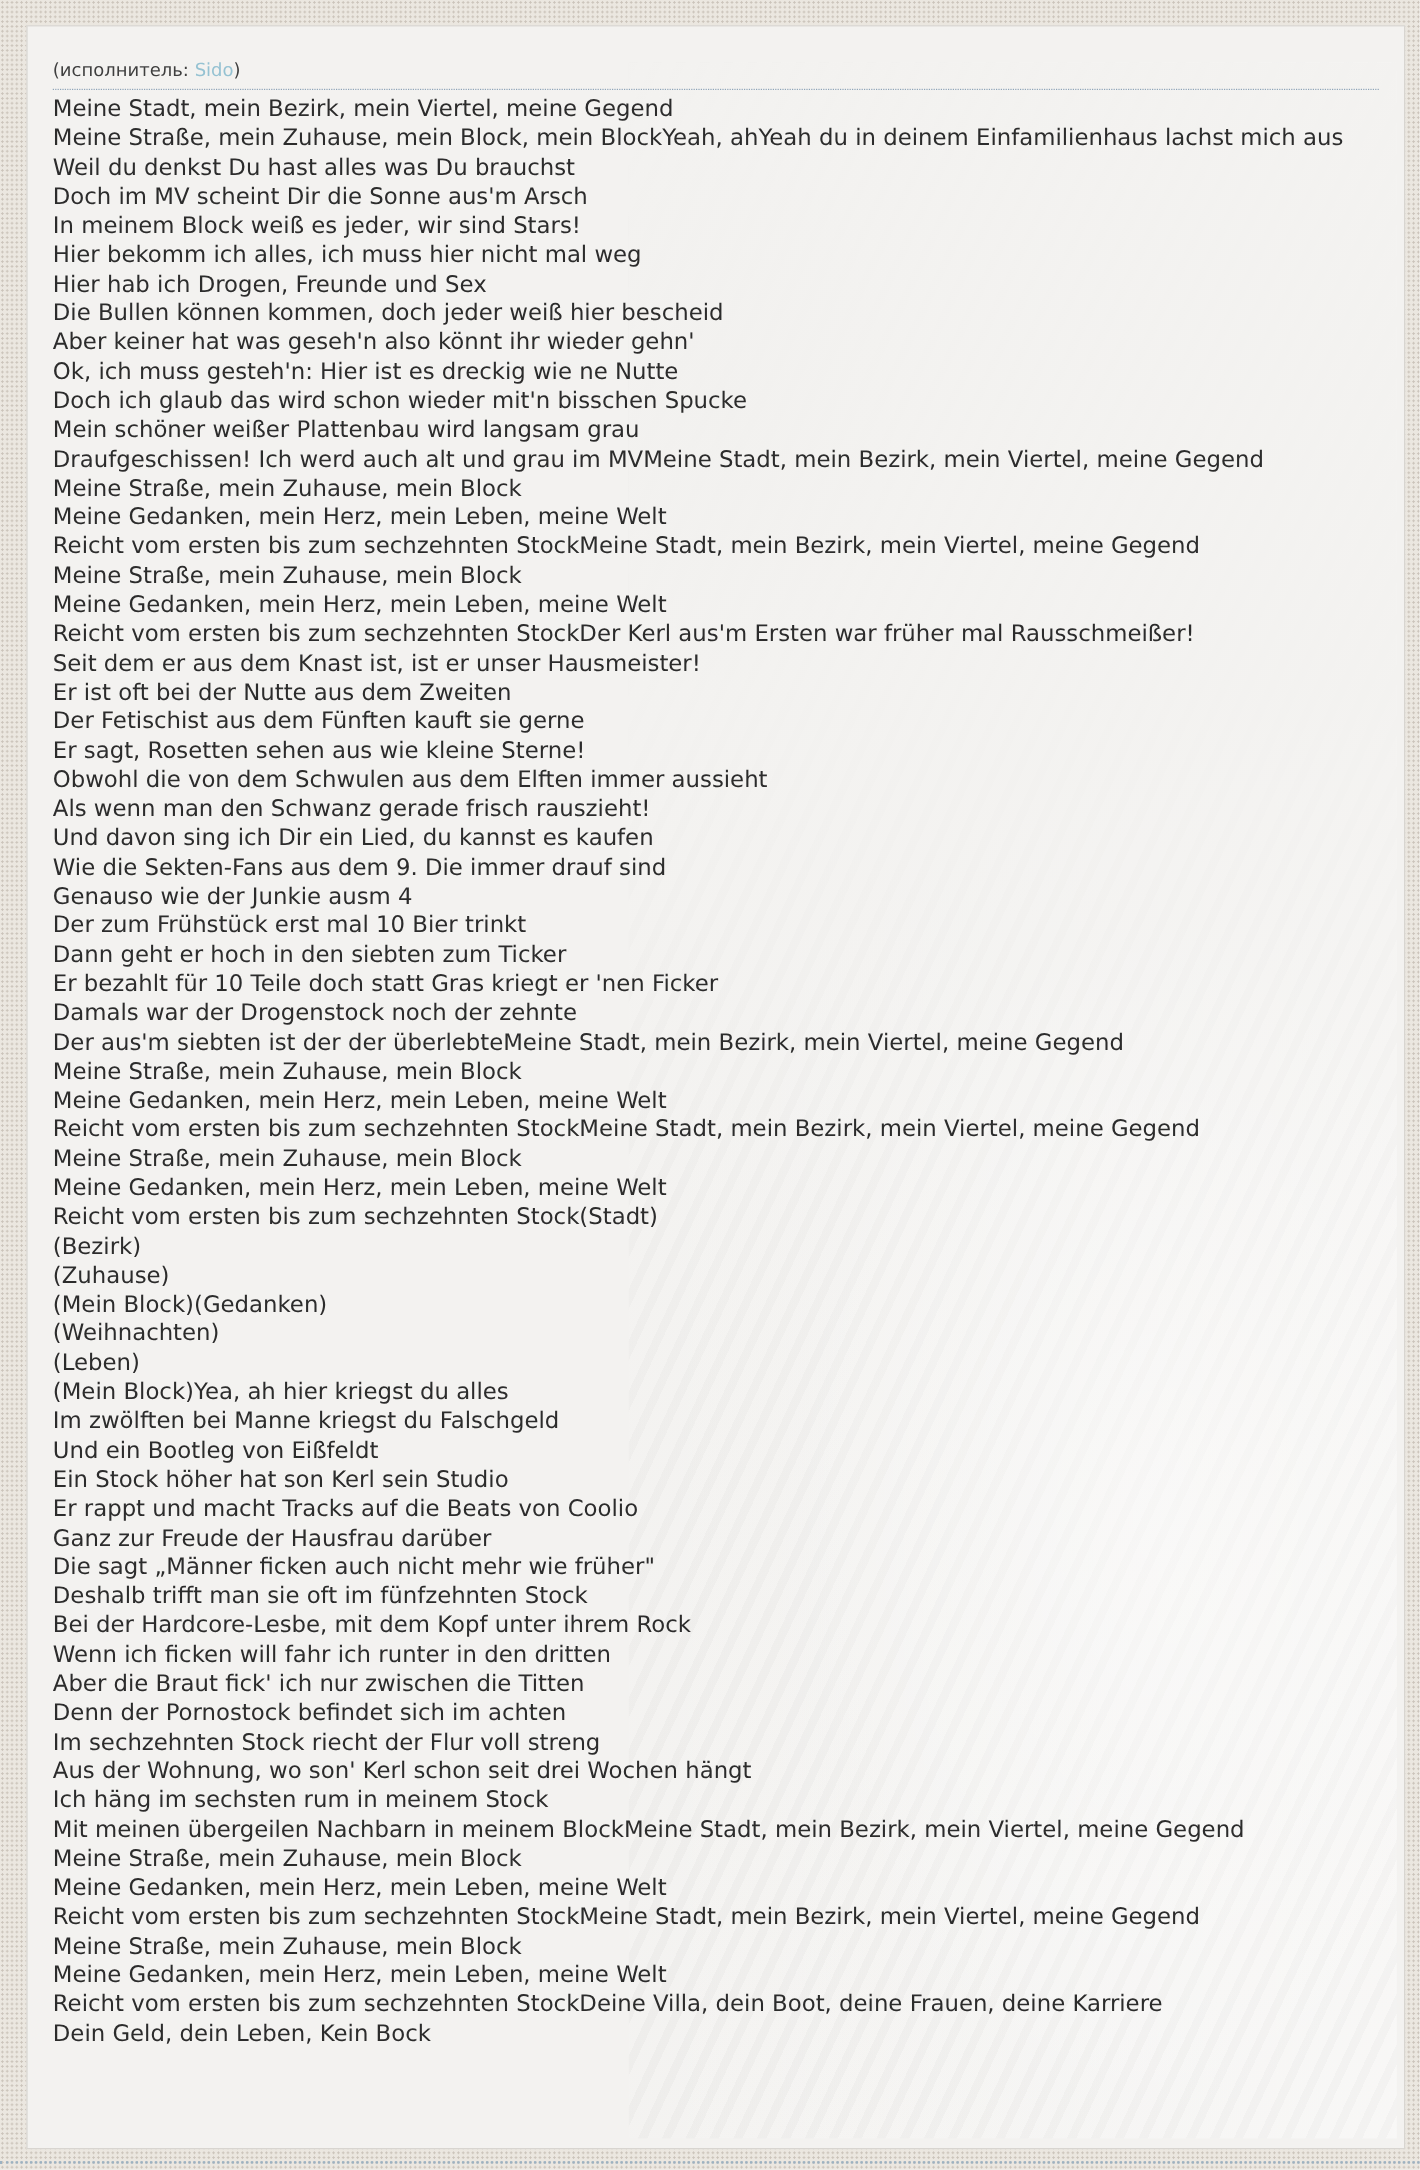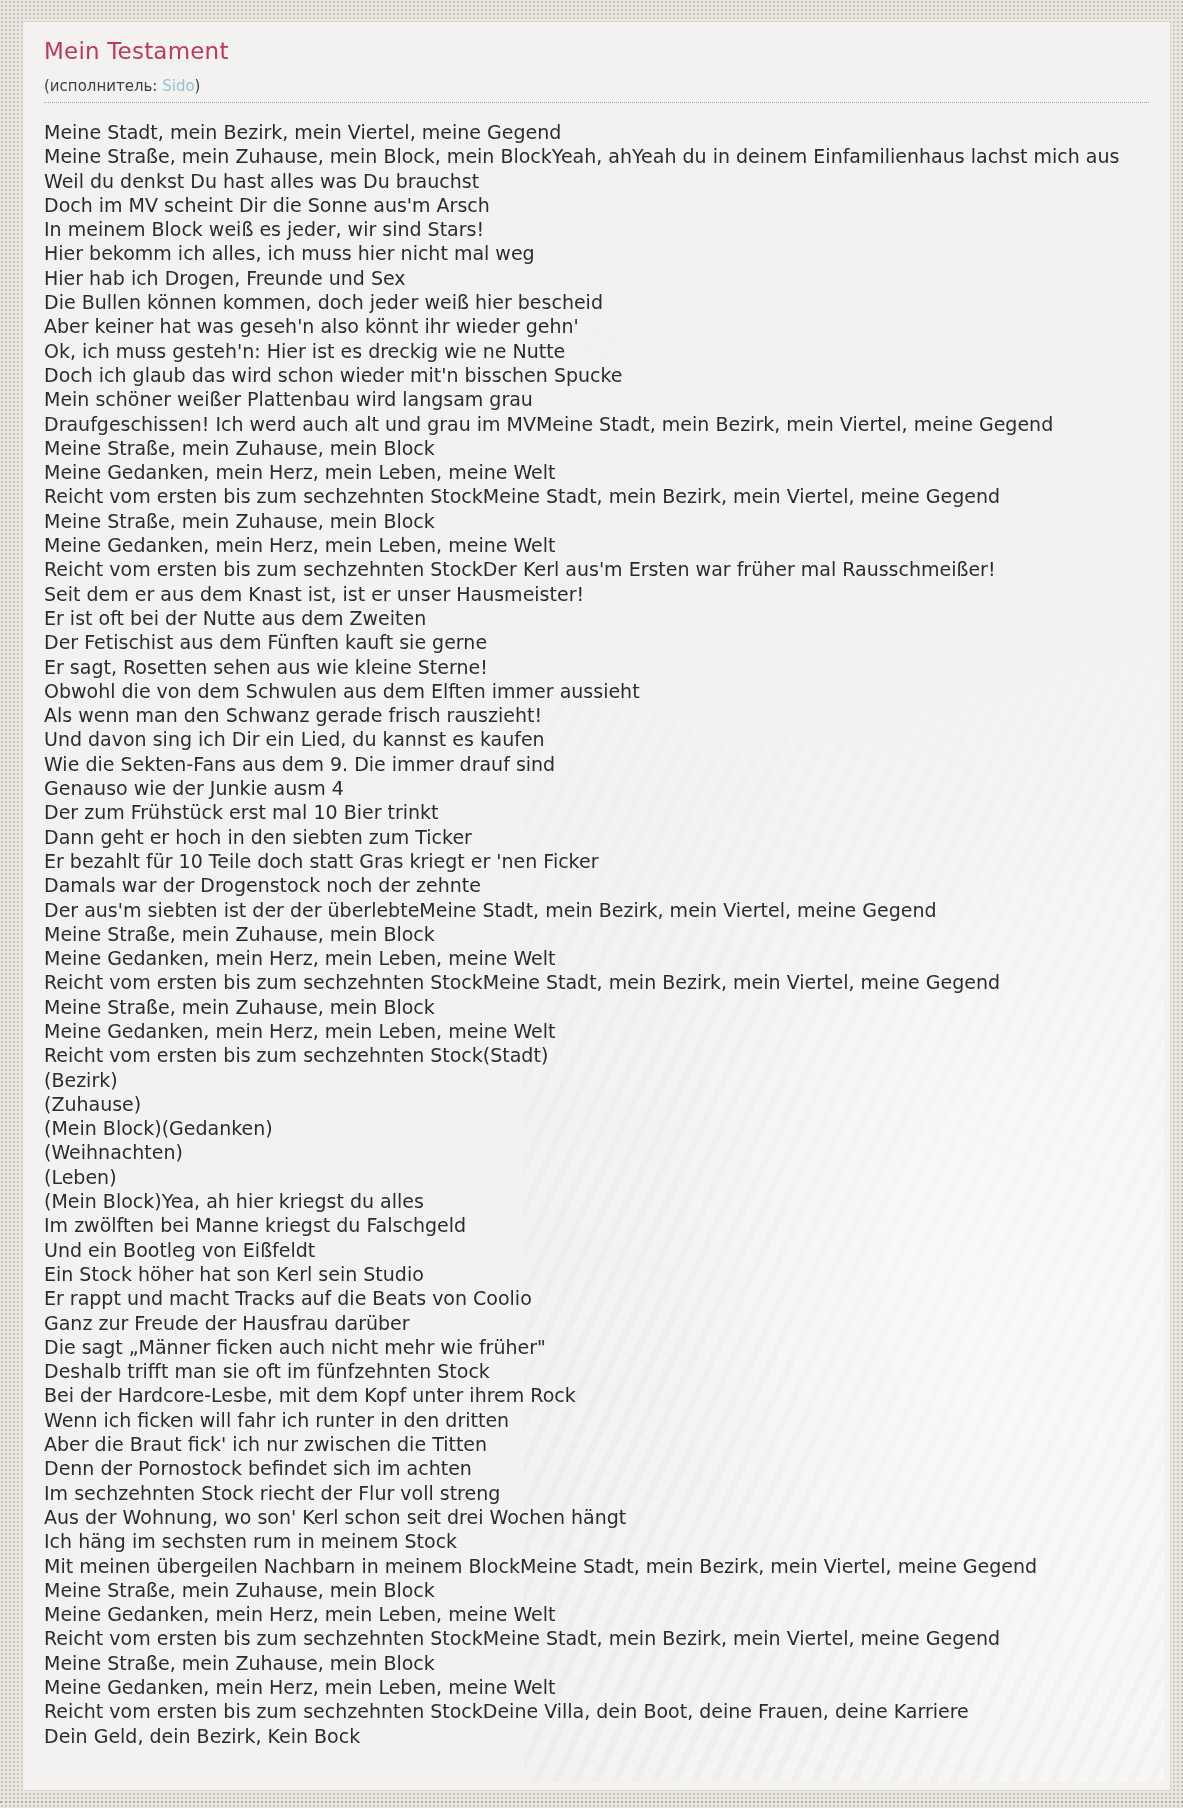--- a/index.html
+++ b/index.html
@@ -63,21 +63,21 @@
     color: #95c2d2;
     text-decoration: none;
     cursor: pointer;
   }
   .sep {
     margin: 6px 21px 0 21px;
     border-bottom: 1px dotted #8ea4b8;
     height: 0;
   }
   .lyrics {
-    margin-top: 17px;
+    margin-top: 4px;
     padding-left: 21px;
     font-size: 19px;
     line-height: 24.3px;
     color: #2c2c2c;
     white-space: nowrap;
   }
   .lyric-line { white-space: nowrap; }
   .footer-sep {
     position: absolute;
     left: 0;
@@ -87,21 +87,20 @@
   }
 </style>
 </head>
 <body>
 
 <div class="box">
   <div class="photo">
     <div class="stripes-fade"></div>
   </div>
   <div class="content">
-    <h1 class="title">Mein Testament</h1>
     <div class="artist"><span>(исполнитель: </span><a class="artist-link">Sido</a><span>)</span></div>
     <div class="sep"></div>
     <div class="lyrics">
         <div class="lyric-line">Meine Stadt, mein Bezirk, mein Viertel, meine Gegend</div>
         <div class="lyric-line">Meine Straße, mein Zuhause, mein Block, mein BlockYeah, ahYeah du in deinem Einfamilienhaus lachst mich aus</div>
         <div class="lyric-line">Weil du denkst Du hast alles was Du brauchst</div>
         <div class="lyric-line">Doch im MV scheint Dir die Sonne aus'm Arsch</div>
         <div class="lyric-line">In meinem Block weiß es jeder, wir sind Stars!</div>
         <div class="lyric-line">Hier bekomm ich alles, ich muss hier nicht mal weg</div>
         <div class="lyric-line">Hier hab ich Drogen, Freunde und Sex</div>
@@ -157,18 +156,18 @@
         <div class="lyric-line">Im sechzehnten Stock riecht der Flur voll streng</div>
         <div class="lyric-line">Aus der Wohnung, wo son' Kerl schon seit drei Wochen hängt</div>
         <div class="lyric-line">Ich häng im sechsten rum in meinem Stock</div>
         <div class="lyric-line">Mit meinen übergeilen Nachbarn in meinem BlockMeine Stadt, mein Bezirk, mein Viertel, meine Gegend</div>
         <div class="lyric-line">Meine Straße, mein Zuhause, mein Block</div>
         <div class="lyric-line">Meine Gedanken, mein Herz, mein Leben, meine Welt</div>
         <div class="lyric-line">Reicht vom ersten bis zum sechzehnten StockMeine Stadt, mein Bezirk, mein Viertel, meine Gegend</div>
         <div class="lyric-line">Meine Straße, mein Zuhause, mein Block</div>
         <div class="lyric-line">Meine Gedanken, mein Herz, mein Leben, meine Welt</div>
         <div class="lyric-line">Reicht vom ersten bis zum sechzehnten StockDeine Villa, dein Boot, deine Frauen, deine Karriere</div>
-        <div class="lyric-line">Dein Geld, dein Bezirk, Kein Bock</div>
+        <div class="lyric-line">Dein Geld, dein Leben, Kein Bock</div>
       </div>
   </div>
 </div>
 
 <div class="footer-sep"></div>
 
 </body></html>

